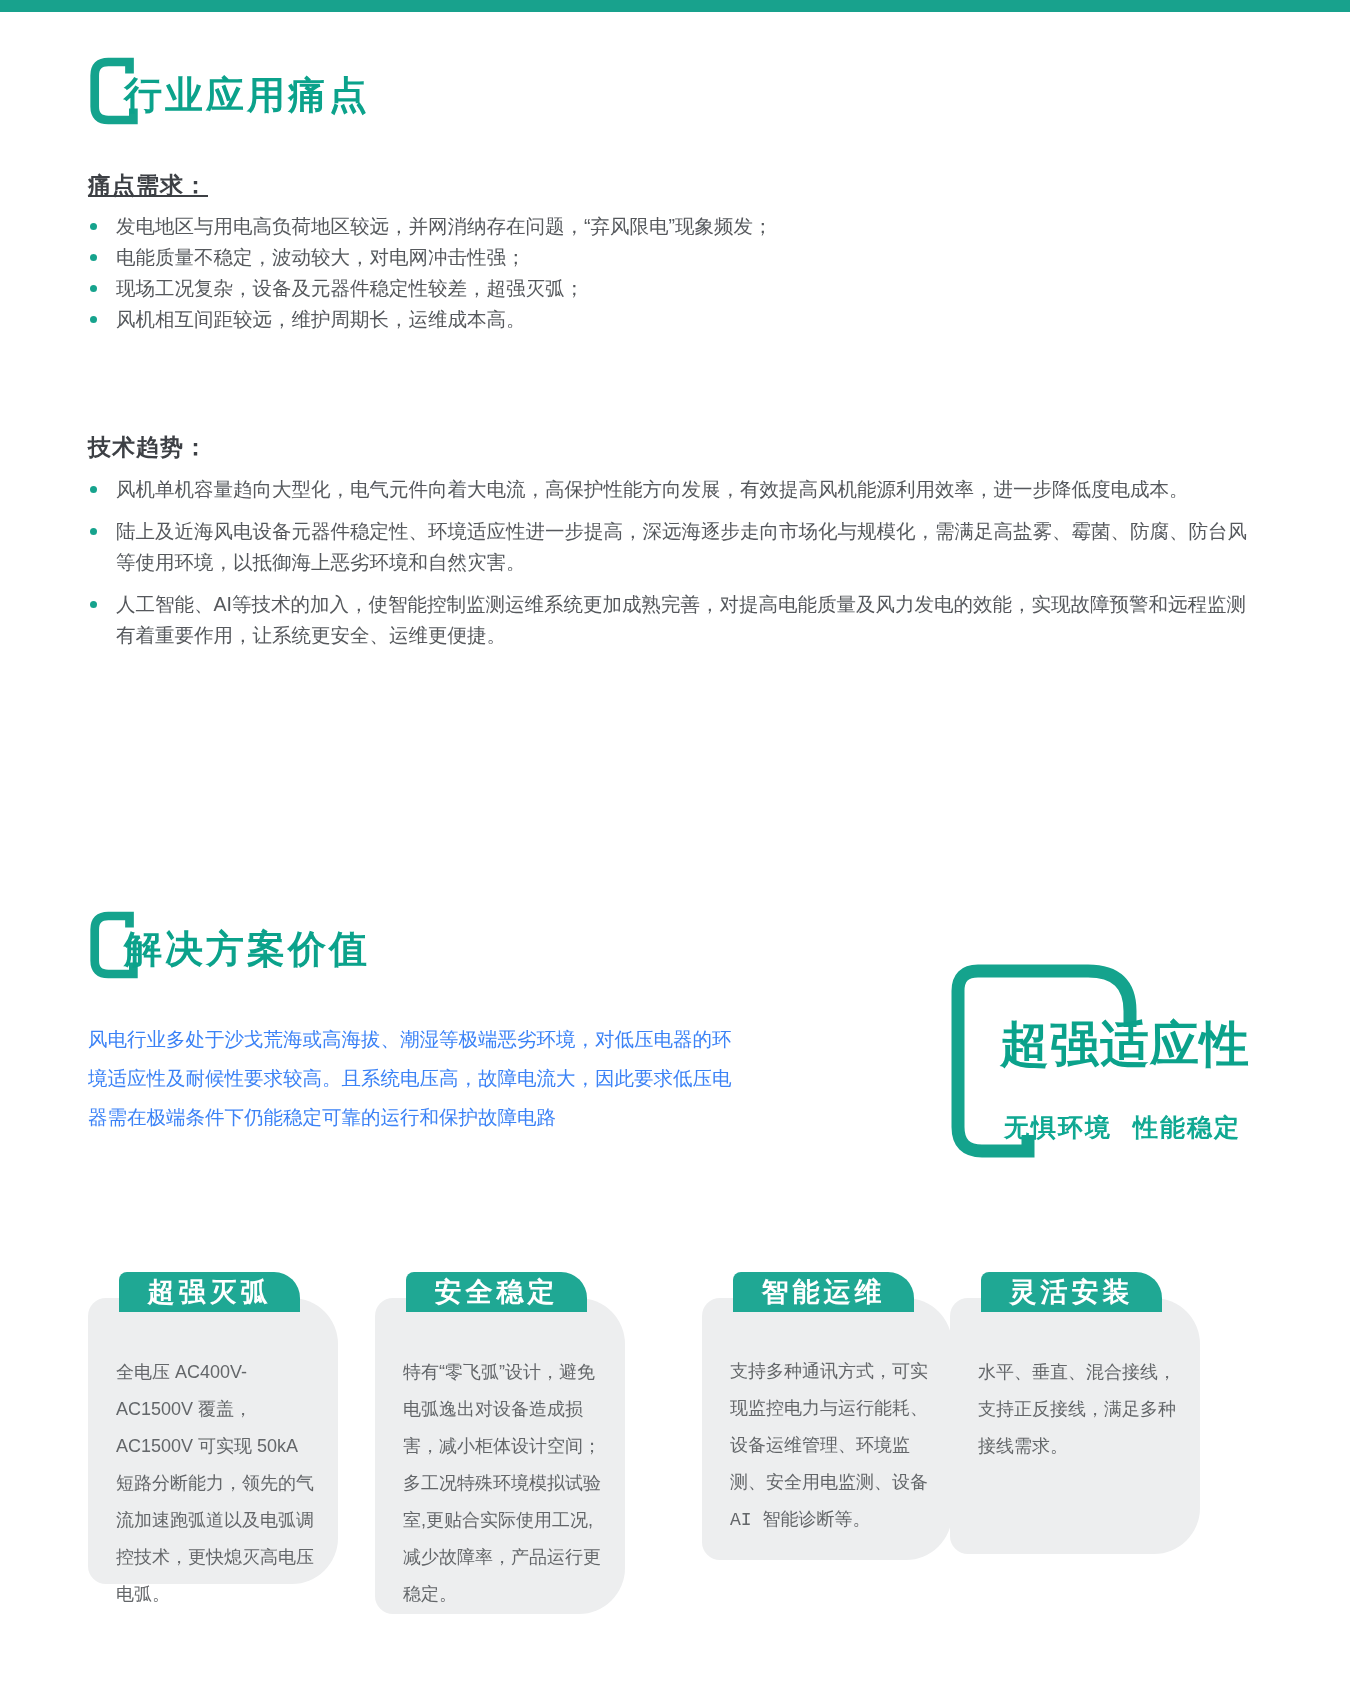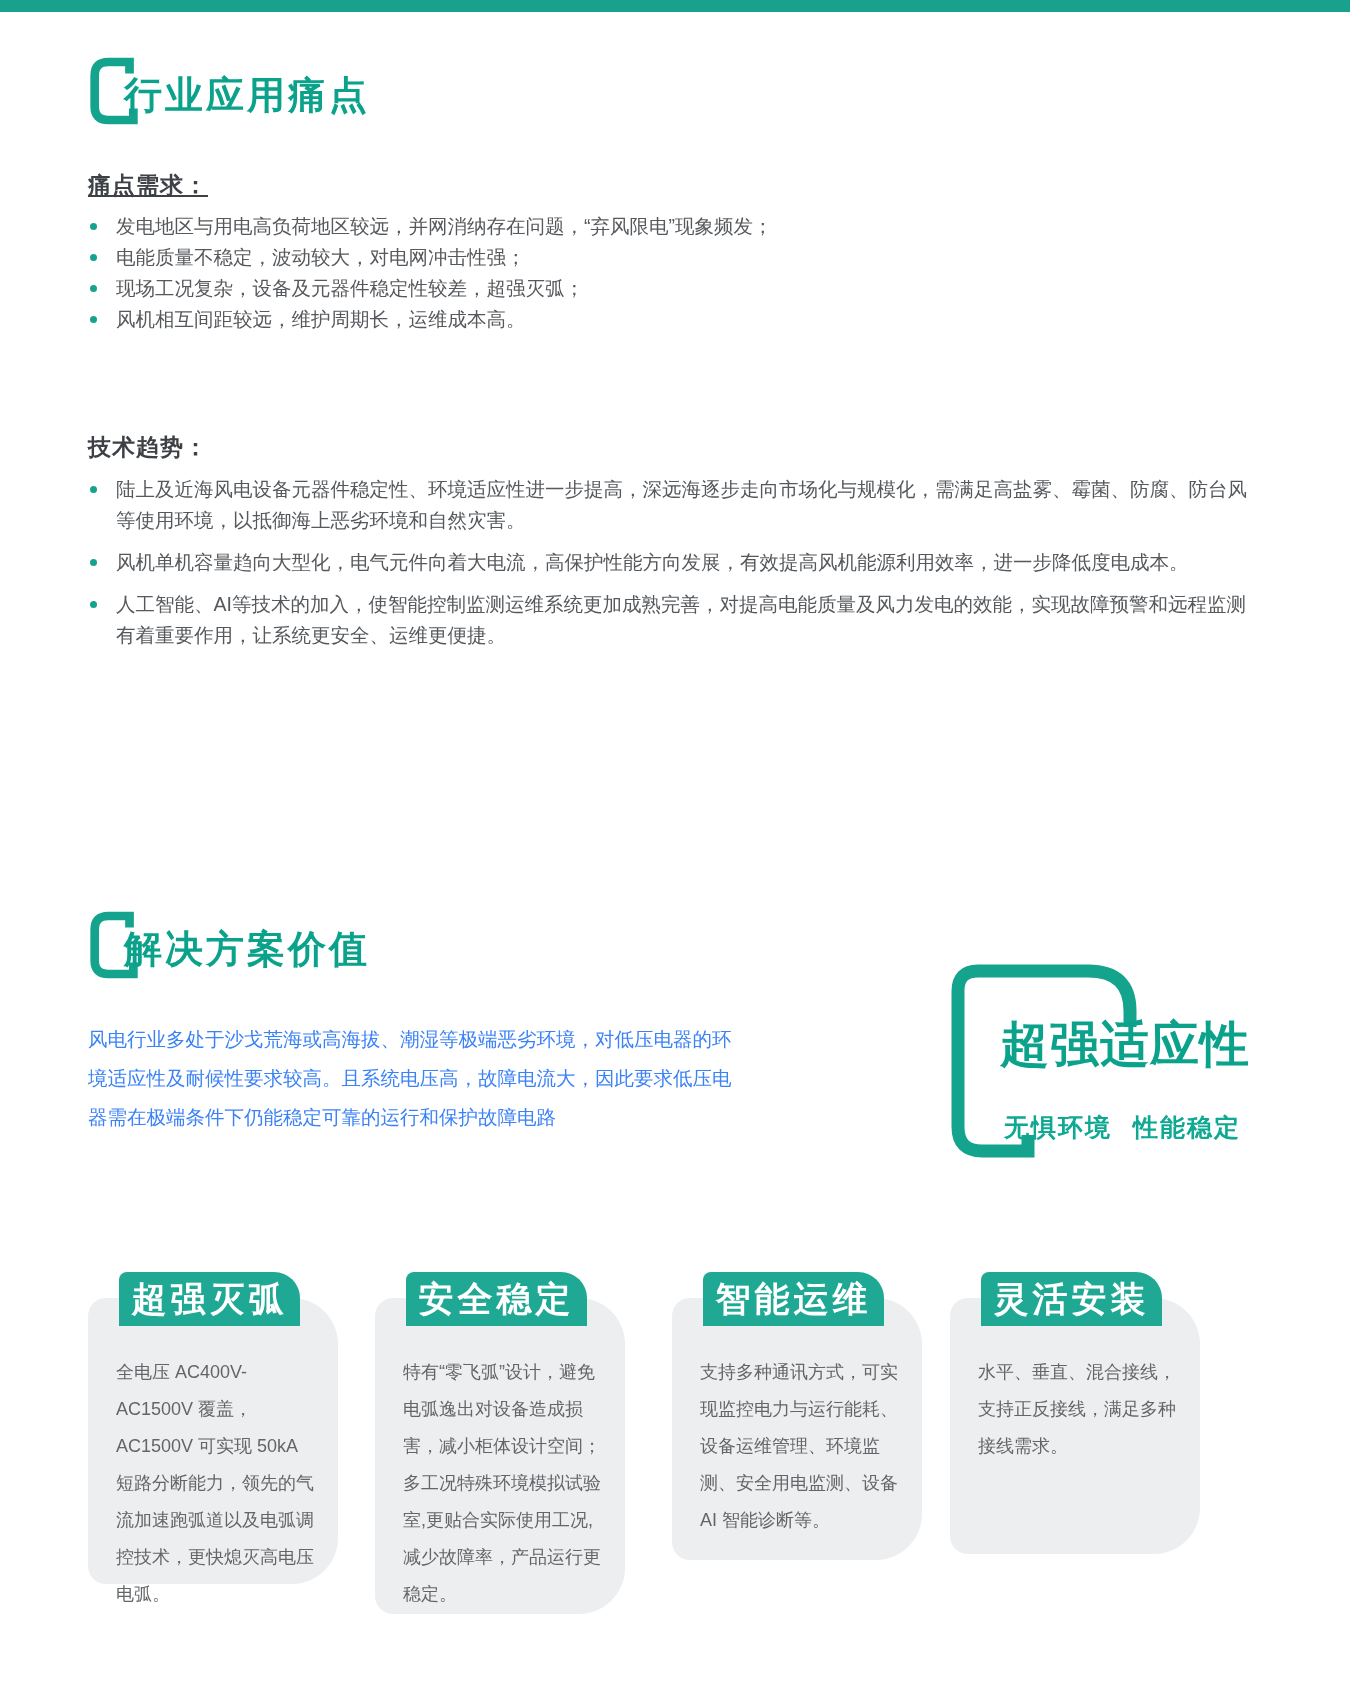--- a/index.html
+++ b/index.html
@@ -29,24 +29,24 @@
 
   .para{position:absolute;left:88px;top:1020px;width:652px;font-size:19.5px;line-height:39px;color:#3b82f6;}
 
   .callout-icon{position:absolute;left:948px;top:960px;width:196px;height:214px;}
   .callout-head{position:absolute;left:1000px;top:1012px;font-size:49px;font-weight:800;color:#0BA28B;letter-spacing:1px;white-space:nowrap;}
   .callout-sub{position:absolute;left:1004px;top:1076px;font-size:25px;font-weight:bold;color:#0FA892;letter-spacing:2px;word-spacing:12px;white-space:nowrap;margin-top:35px;}
 
   .card{position:absolute;top:1298px;width:250px;background:#EDEEEF;border-radius:18px 46px 46px 18px;}
   #card-0{left:88px;height:286px;}
   #card-1{left:375px;height:316px;}
-  #card-2{left:672px;height:262px;}
+  #card-2{left:702px;height:262px;font-family:Liberation Mono, monospace;}
   #card-3{left:950px;height:256px;}
-  .badge{position:absolute;left:31px;top:-26px;width:181px;height:54px;background:#1FA894;
-         border-radius:8px 26px 0 0;color:#ffffff;font-size:35px;font-weight:bold;letter-spacing:4px;
+  .badge{position:absolute;left:31px;top:-26px;width:181px;height:40px;background:#1FA894;
+         border-radius:8px 26px 0 0;color:#ffffff;font-size:27px;font-weight:bold;letter-spacing:4px;
          display:flex;align-items:center;justify-content:center;}
   .card-body{padding:56px 22px 0 28px;font-size:18px;line-height:37px;color:#636669;}
 </style>
 </head>
 <body>
 
 <div class="page">
 
   <div class="topbar"></div>
 
@@ -74,25 +74,25 @@
       <span class="dot"></span>
       <span>风机相互间距较远，维护周期长，运维成本高。</span>
     </div>
   </div>
 
   <div id="heading-trend" class="sub-heading">技术趋势：</div>
 
   <div id="list-trend" class="blist">
     <div class="bullet">
       <span class="dot"></span>
-      <span>陆上及近海风电设备元器件稳定性、环境适应性进一步提高，深远海逐步走向市场化与规模化，需满足高盐雾、霉菌、防腐、防台风等使用环境，以抵御海上恶劣环境和自然灾害。</span>
+      <span>风机单机容量趋向大型化，电气元件向着大电流，高保护性能方向发展，有效提高风机能源利用效率，进一步降低度电成本。</span>
     </div>
     <div class="bullet">
       <span class="dot"></span>
-      <span>风机单机容量趋向大型化，电气元件向着大电流，高保护性能方向发展，有效提高风机能源利用效率，进一步降低度电成本。</span>
+      <span>陆上及近海风电设备元器件稳定性、环境适应性进一步提高，深远海逐步走向市场化与规模化，需满足高盐雾、霉菌、防腐、防台风等使用环境，以抵御海上恶劣环境和自然灾害。</span>
     </div>
     <div class="bullet">
       <span class="dot"></span>
       <span>人工智能、AI等技术的加入，使智能控制监测运维系统更加成熟完善，对提高电能质量及风力发电的效能，实现故障预警和远程监测有着重要作用，让系统更安全、运维更便捷。</span>
     </div>
   </div>
 
   <svg id="icon-sec2" class="bracket" viewBox="0 0 60 78">
     <path d="M 45 21 L 45 9 L 23 9 Q 9 9 9 23 L 9 55 Q 9 69 23 69 L 49 69 L 49 57" fill="none" stroke="#14A38D" stroke-width="9"></path>
   </svg>

